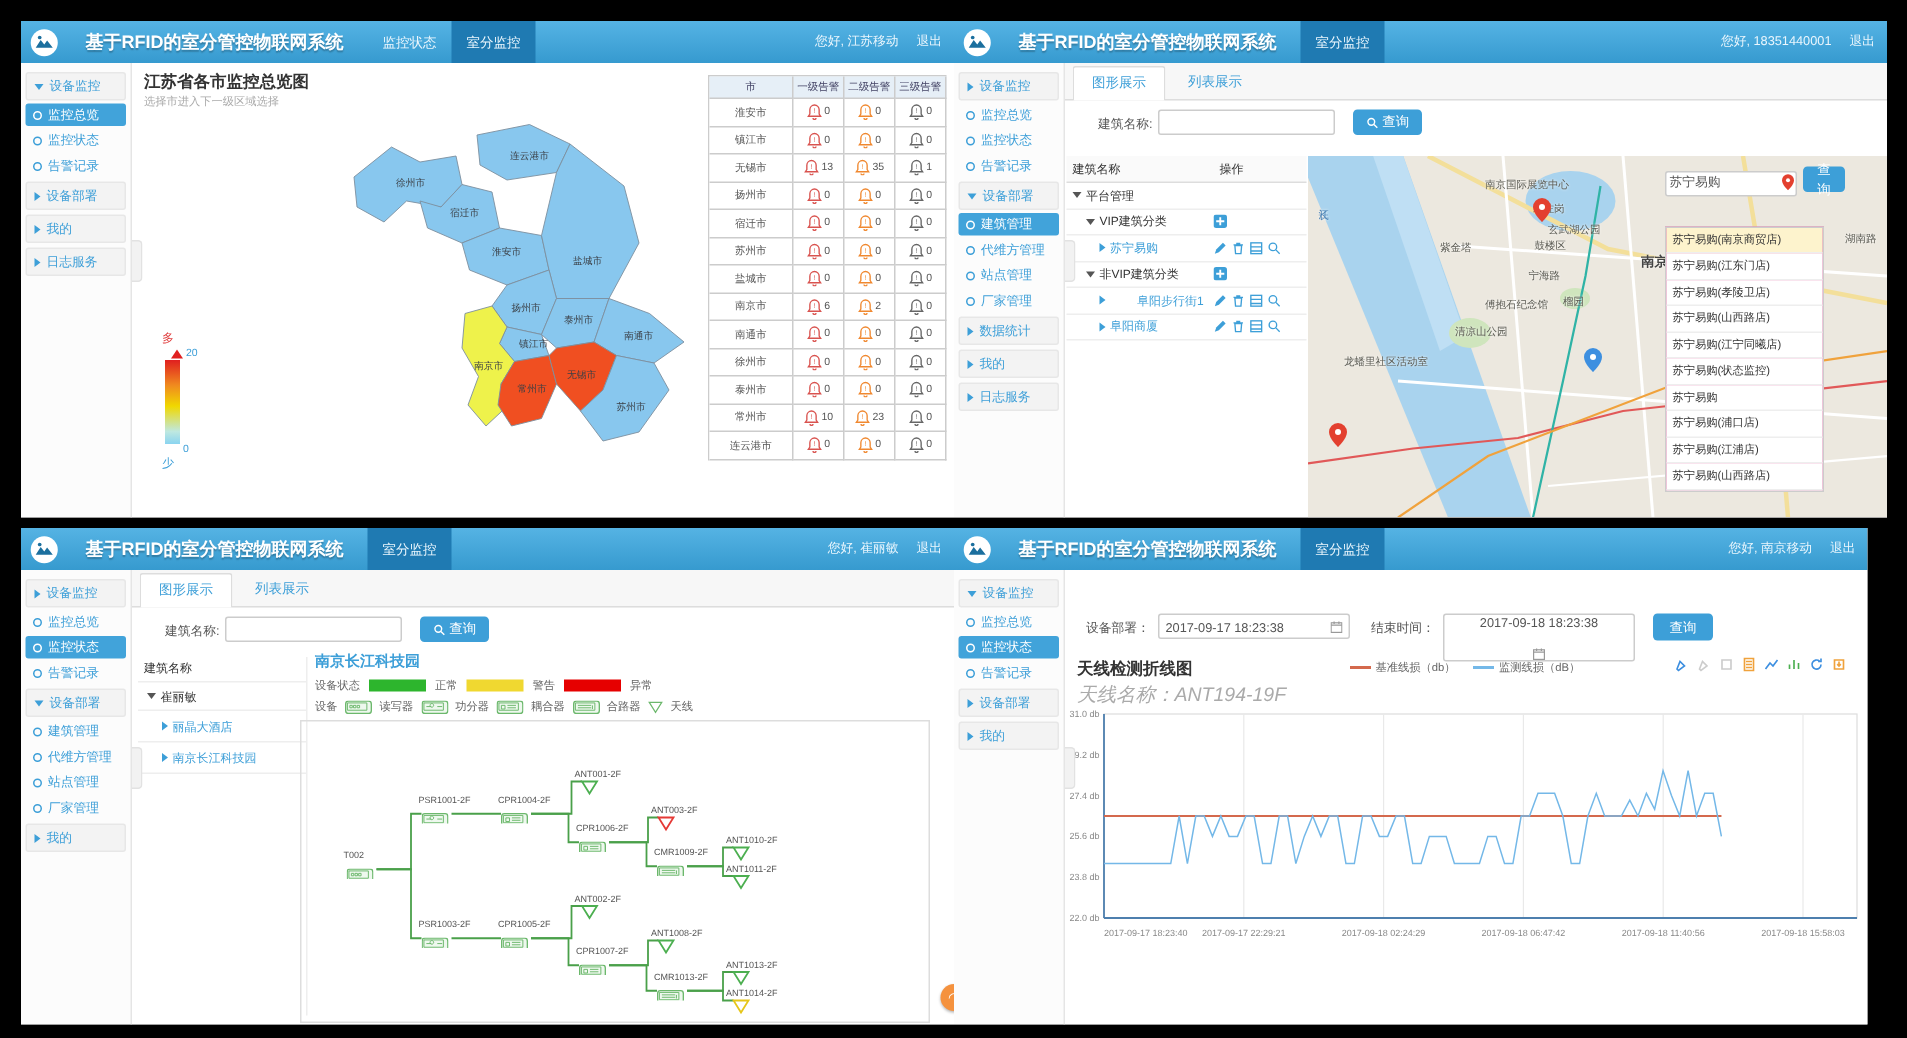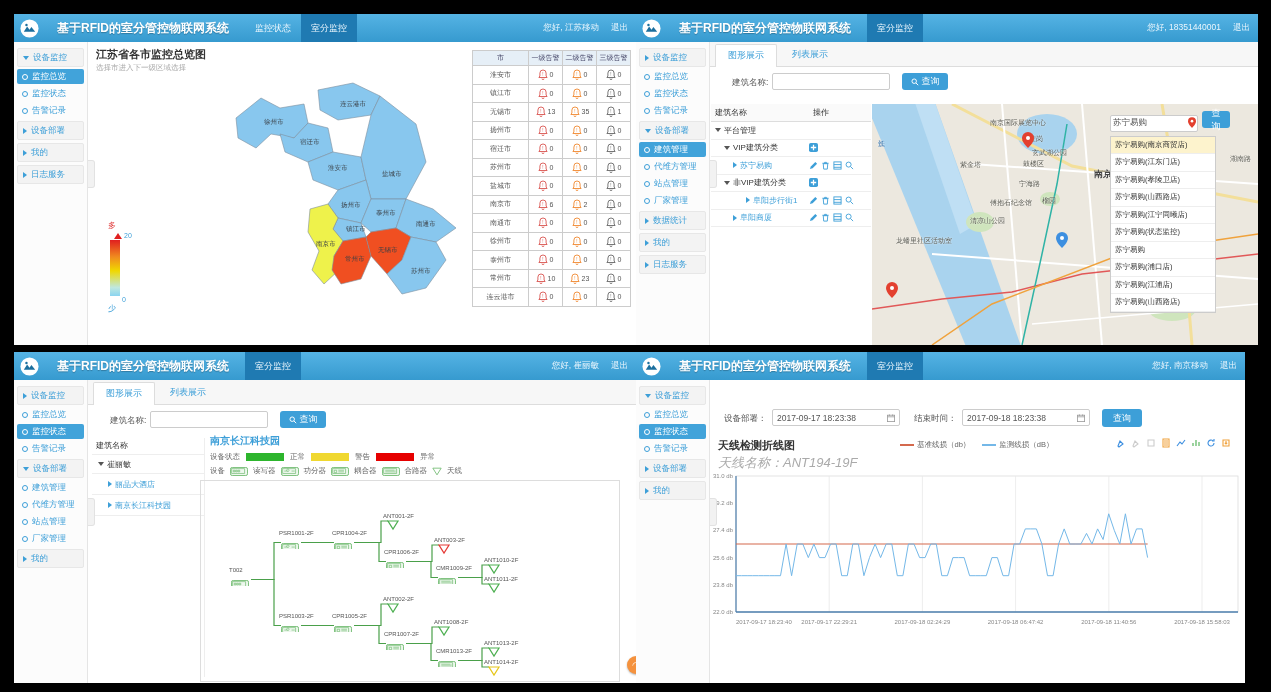--- a/index.html
+++ b/index.html
@@ -721,21 +721,21 @@
             <div style="flex: 1 1 0%; display: flex; align-items: center;">
               <span class="opsicon">
                 <svg width="9" height="9" viewBox="0 0 10 10">
                   <rect x="0" y="0" width="10" height="10" rx="2" fill="#3d9fd8"></rect>
                   <path d="M5 2v6M2 5h6" stroke="#fff" stroke-width="1.4"></path>
                 </svg>
               </span>
             </div>
           </div>
           <div style="display: flex; height: 16.5px; border-bottom: 1px solid rgb(238, 238, 238); align-items: center;">
-            <div style="width: 98px; display: flex; align-items: center; gap: 3px; padding-left: 35px; box-sizing: border-box;">
+            <div style="width: 98px; display: flex; align-items: center; gap: 21px; padding-left: 22px; box-sizing: border-box;">
               <span style="width: 0px; height: 0px; border-top: 3px solid transparent; border-bottom: 3px solid transparent; border-left: 4px solid rgb(61, 159, 216);"></span>
               <span style="white-space: nowrap; color: rgb(61, 159, 216);">阜阳步行街1</span>
             </div>
             <div style="flex: 1 1 0%; display: flex; align-items: center;">
               <span class="opsicon">
                 <svg width="9" height="9" viewBox="0 0 10 10">
                   <path d="M1 9l1-3 5-5 2 2-5 5-3 1z" fill="#3d9fd8"></path>
                 </svg>
               </span>
               <span class="opsicon">
@@ -837,21 +837,21 @@
               <circle cx="6" cy="6" r="2" fill="#fff"></circle>
             </svg></div>
           <div style="position: absolute; right: 26px; top: 7px; width: 122px;">
             <div style="display: flex; gap: 4px;">
               <div style="position: relative; width: 88px;"><input class="inp" value="苏宁易购" style="width: 88px; height: 17px; padding-right: 12px;"><span style="position: absolute; right: 2px; top: 3px;"><svg width="8" height="11" viewBox="0 0 12 16">
                     <path d="M6 0a6 6 0 0 1 6 6c0 4.5-6 10-6 10S0 10.5 0 6a6 6 0 0 1 6-6z" fill="#e3402f"></path>
                     <circle cx="6" cy="6" r="2" fill="#fff"></circle>
                   </svg></span></div>
               <button class="btn" style="width: 28px; height: 17px;">查询</button>
             </div>
-            <div style="margin-top: 4px; border: 1px solid rgb(204, 204, 204); background: #ec4899; width: 104px;">
+            <div style="margin-top: 20px; border: 1px solid rgb(204, 204, 204); background: #ec4899; width: 104px;">
               <div class="mrow hl">苏宁易购(南京商贸店)</div>
               <div class="mrow">苏宁易购(江东门店)</div>
               <div class="mrow">苏宁易购(孝陵卫店)</div>
               <div class="mrow">苏宁易购(山西路店)</div>
               <div class="mrow">苏宁易购(江宁同曦店)</div>
               <div class="mrow">苏宁易购(状态监控)</div>
               <div class="mrow">苏宁易购</div>
               <div class="mrow">苏宁易购(浦口店)</div>
               <div class="mrow">苏宁易购(江浦店)</div>
               <div class="mrow">苏宁易购(山西路店)</div>
@@ -1172,21 +1172,21 @@
           <div class="inp" style="position: absolute; left: 62px; top: 5px; width: 128px; height: 17px; display: flex; align-items: center; justify-content: space-between; padding: 0px 4px;">
             <span>2017-09-17 18:23:38</span>
             <span style="display: inline-flex;">
               <svg width="8" height="8" viewBox="0 0 10 10">
                 <rect x="0.5" y="1.5" width="9" height="8" fill="none" stroke="#999"></rect>
                 <path d="M0.5 3.5h9M3 0.5v2M7 0.5v2" stroke="#999"></path>
               </svg>
             </span>
           </div>
           <span class="lbl" style="position: absolute; left: 204px; top: 9px;">结束时间：</span>
-          <div class="inp" style="position: absolute; left: 252px; top: 5px; width: 128px; height: 17px; display: flex; align-items: center; justify-content: space-between; padding: 0px 4px;">
+          <div class="inp" style="position: absolute; left: 252px; top: 5px; width: 128px; height: 32px; display: flex; align-items: center; justify-content: space-between; padding: 0px 4px; flex-direction: column;">
             <span>2017-09-18 18:23:38</span>
             <span style="display: inline-flex;">
               <svg width="8" height="8" viewBox="0 0 10 10">
                 <rect x="0.5" y="1.5" width="9" height="8" fill="none" stroke="#999"></rect>
                 <path d="M0.5 3.5h9M3 0.5v2M7 0.5v2" stroke="#999"></path>
               </svg>
             </span>
           </div>
           <button class="btn" style="position: absolute; left: 392px; top: 5px; width: 40px; height: 18px;">查询</button>
         </div>

